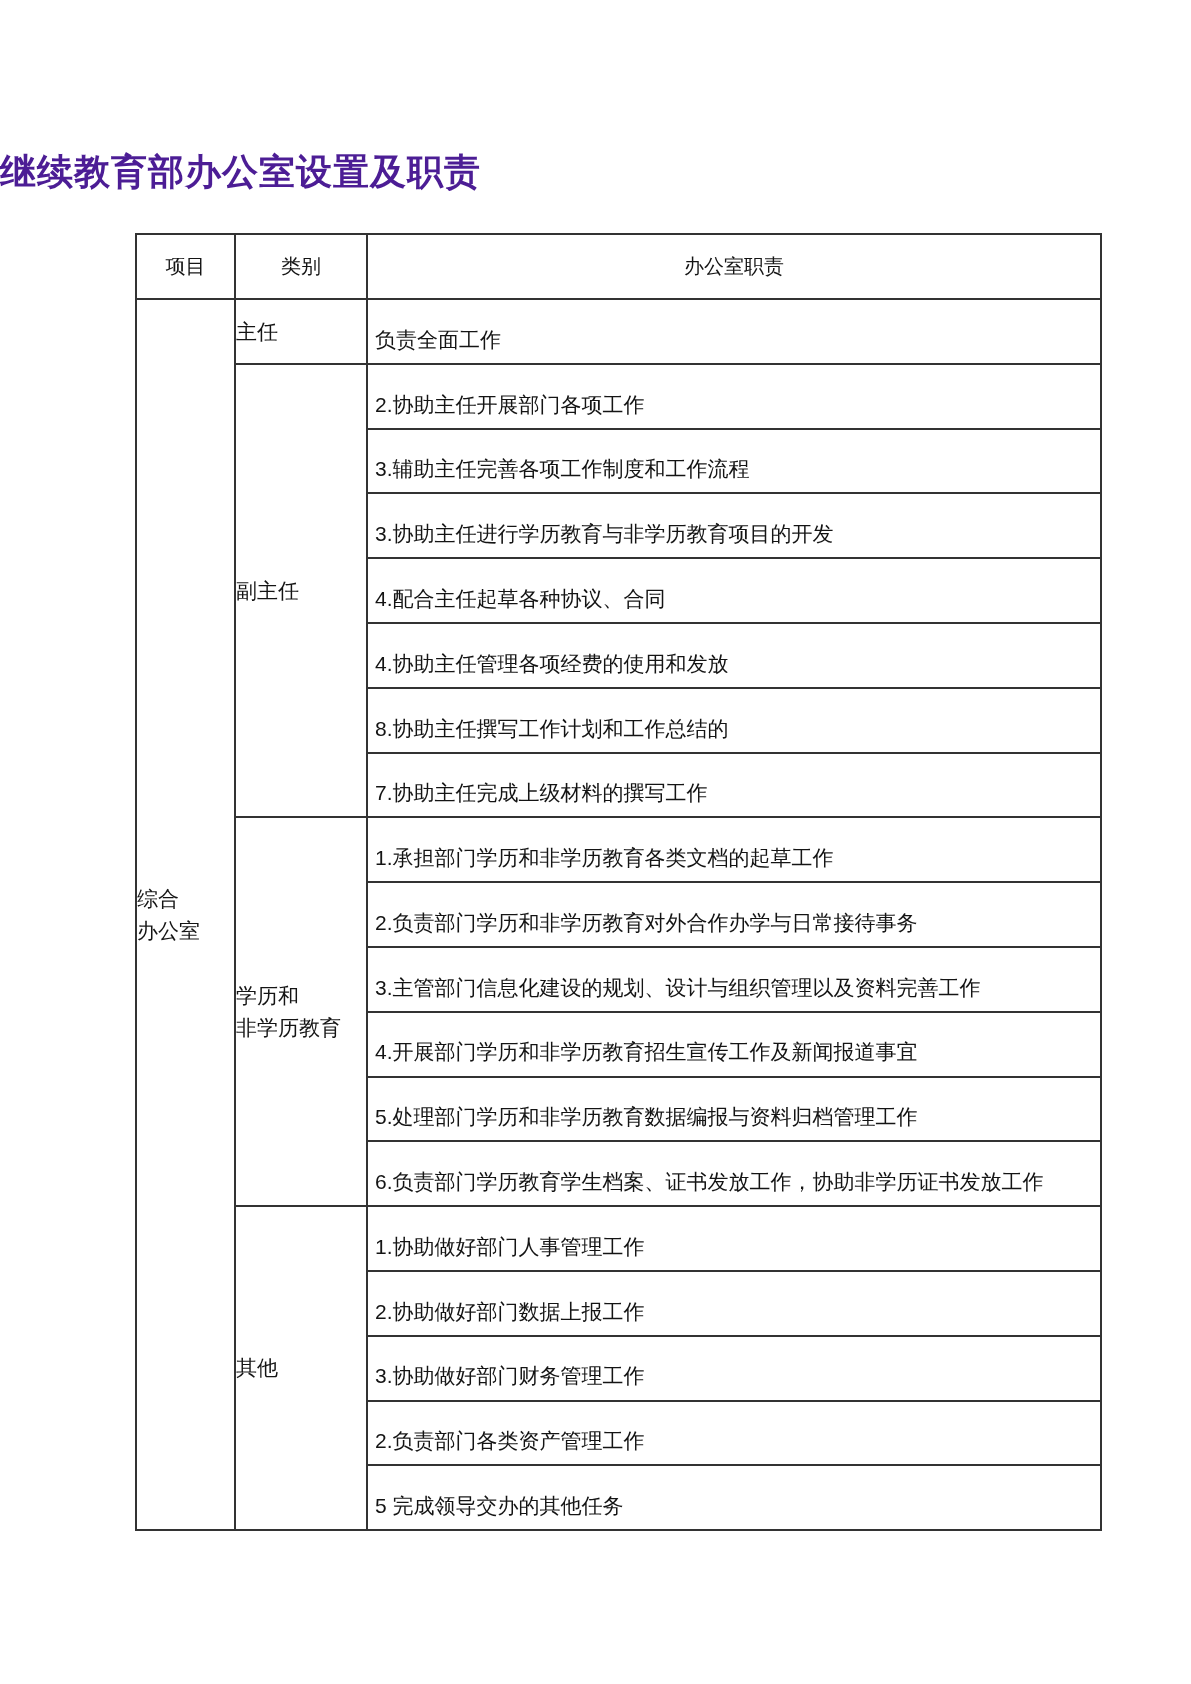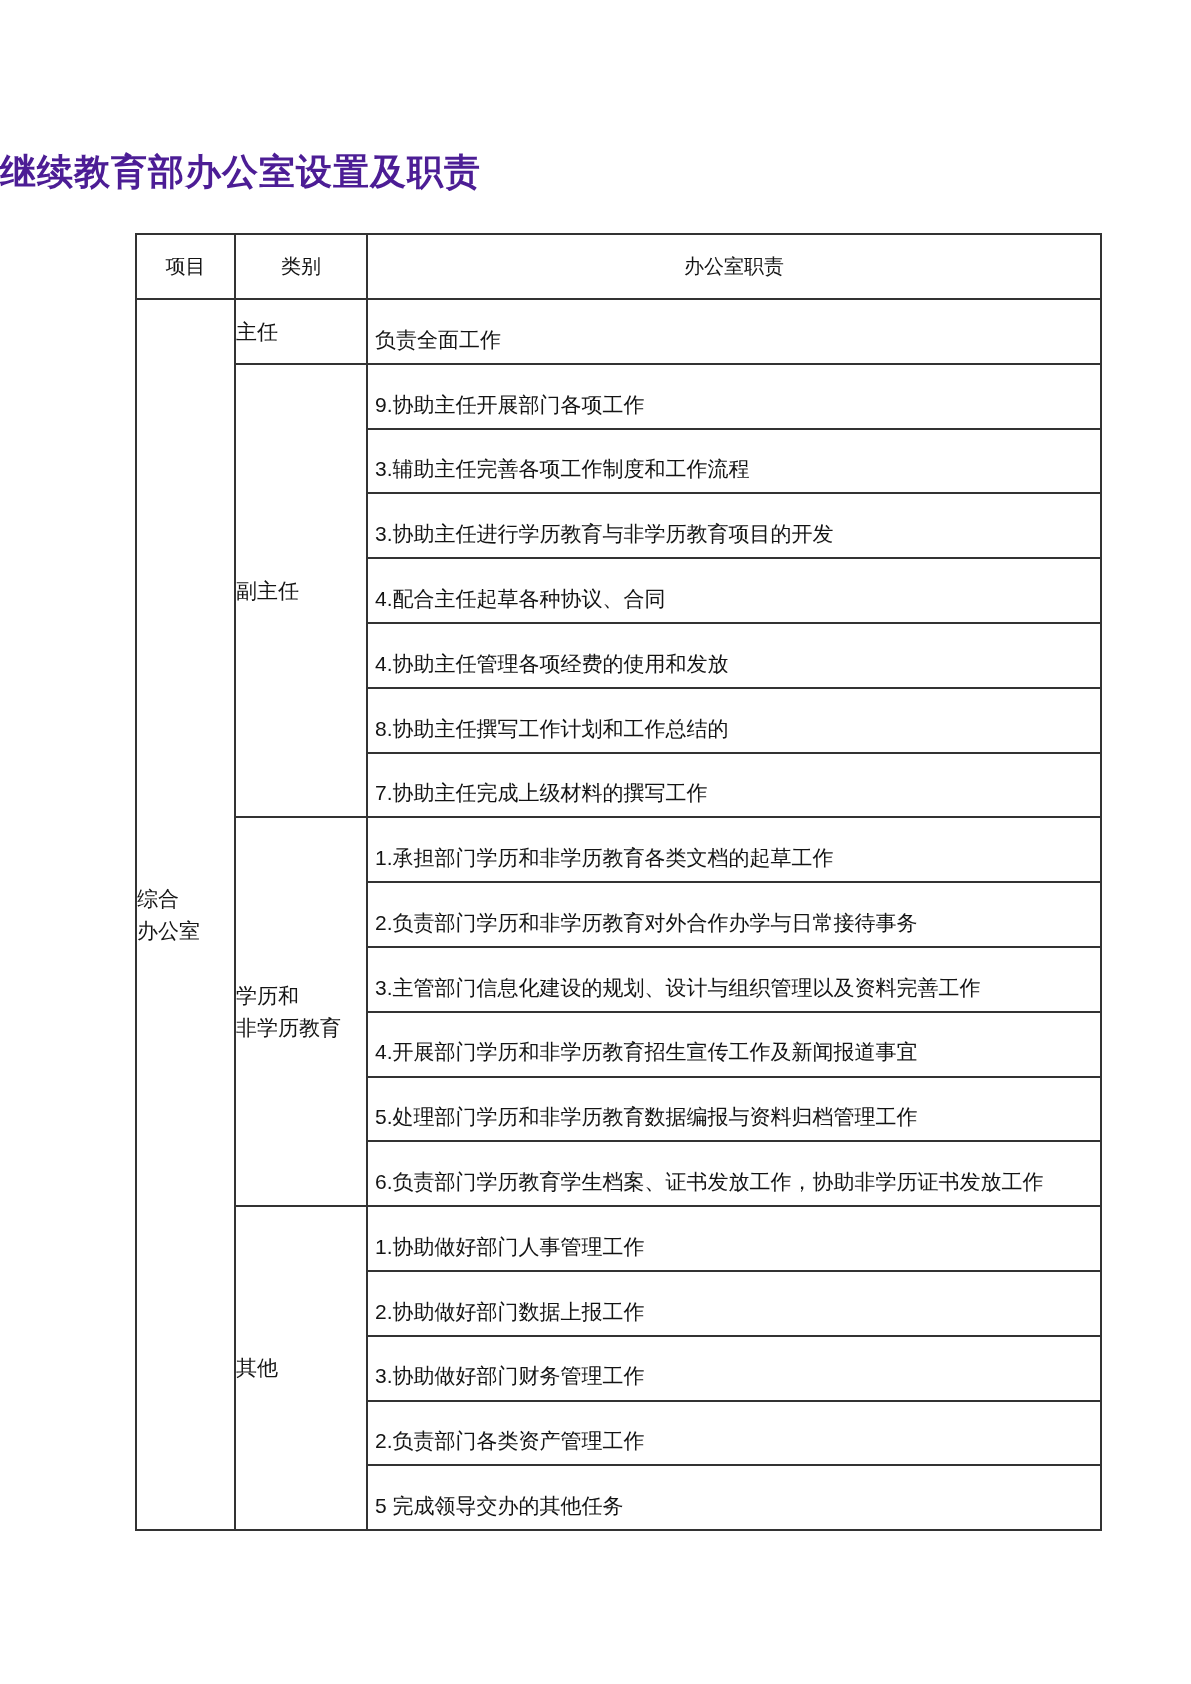--- a/index.html
+++ b/index.html
@@ -98,21 +98,21 @@
       </tr>
     </thead>
     <tbody id="table-body">
         <tr>
           <td class="project-cell" rowspan="19">综合<br>办公室</td>
           <td class="category-cell" rowspan="1">主任</td>
           <td class="duty-cell">负责全面工作</td>
         </tr>
         <tr>
           <td class="category-cell" rowspan="7">副主任</td>
-          <td class="duty-cell">9.协助主任开展部门各项工作</td>
+          <td class="duty-cell">2.协助主任开展部门各项工作</td>
         </tr>
         <tr>
           <td class="duty-cell">3.辅助主任完善各项工作制度和工作流程</td>
         </tr>
         <tr>
           <td class="duty-cell">3.协助主任进行学历教育与非学历教育项目的开发</td>
         </tr>
         <tr>
           <td class="duty-cell">4.配合主任起草各种协议、合同</td>
         </tr>

